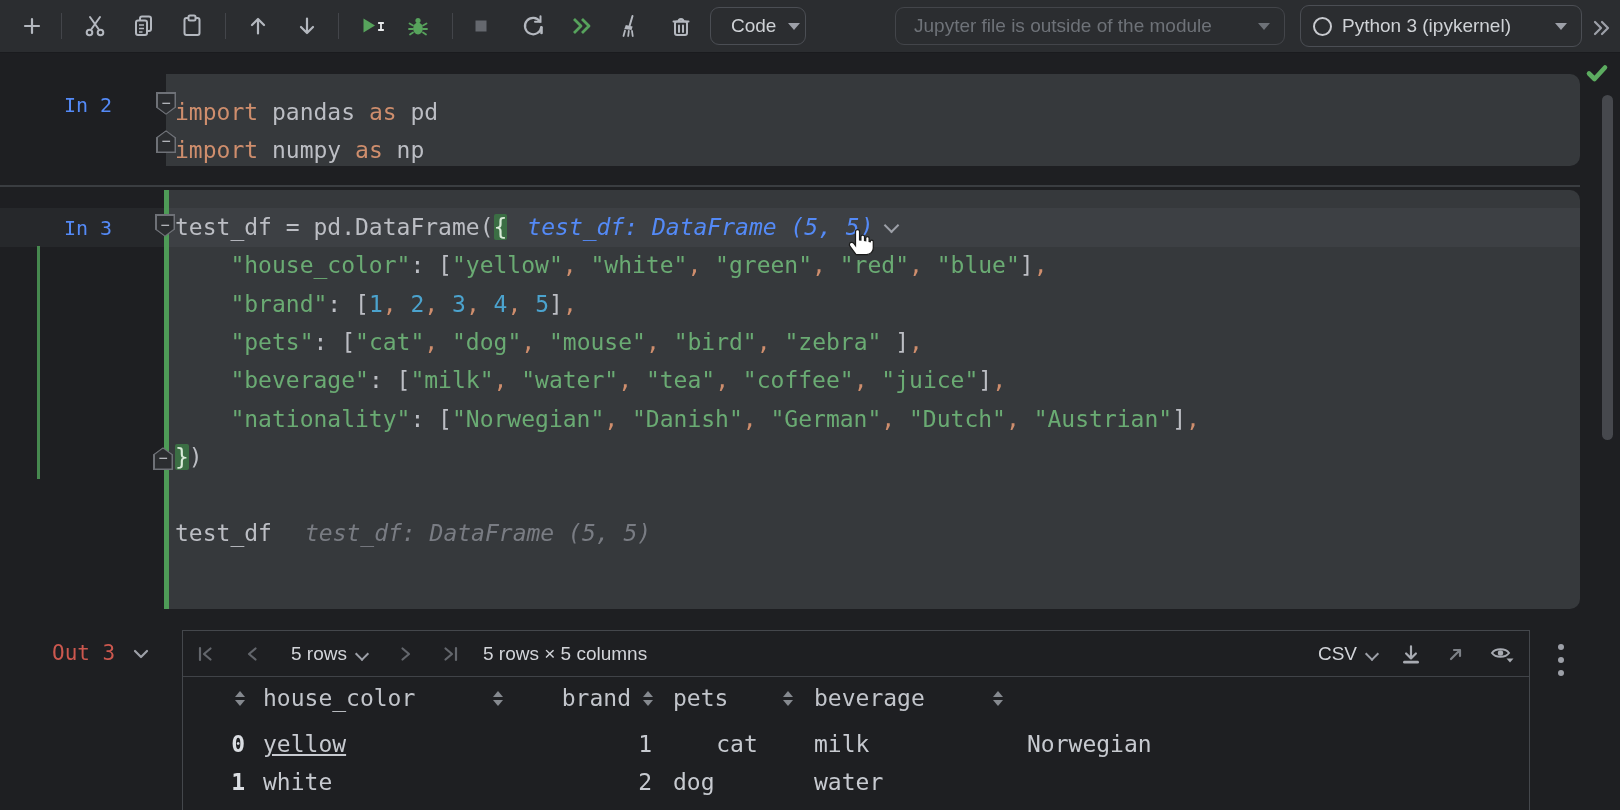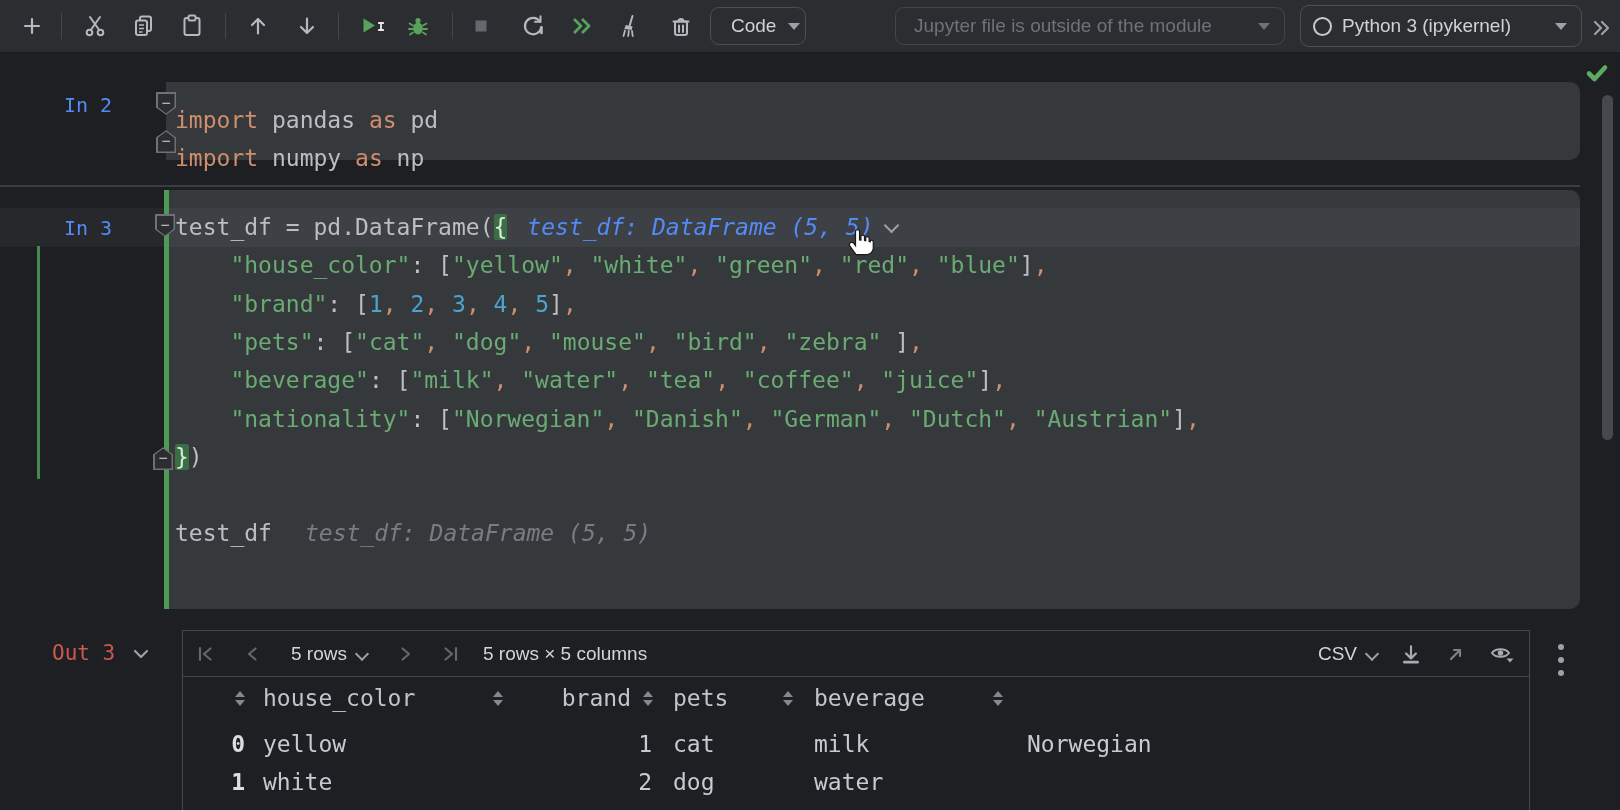--- a/index.html
+++ b/index.html
@@ -166,21 +166,21 @@
       <span class="caret" style="margin-left:auto;margin-right:14px"></span>
     </div>
 
     <div class="tb-item" style="left:1588px;top:14px;width:26px">
       <svg width="24" height="24" viewBox="0 0 24 24" fill="none" stroke="#9DA0A8" stroke-width="2.2" stroke-linecap="round" stroke-linejoin="round">
           <path d="M6 6l6 6-6 6M13 6l6 6-6 6"></path>
         </svg>
     </div>
   </div>
 
-  <div class="cell" style="left:166px;top:82px;width:1414px;height:78px;border-radius:0 10px 10px 0">
+  <div class="cell" style="left:166px;top:74px;width:1414px;height:92px;border-radius:0 10px 10px 0">
     <div id="in2-lines" style="position:absolute;left:9px;top:0;right:0;bottom:0">
         <div class="code-line" style="top: 19px;"><span class="tk-o">import</span><span class="tk-p"> pandas </span><span class="tk-o">as</span><span class="tk-p"> pd</span></div>
         <div class="code-line" style="top: 57.3px;"><span class="tk-o">import</span><span class="tk-p"> numpy </span><span class="tk-o">as</span><span class="tk-p"> np</span></div>
       </div>
   </div>
   <div class="gut-label" style="left:64px;top:93px;color:var(--in-label)">In 2</div>
   <div class="fold pent-dn" style="left:156px;top:92px">
     <div class="outer pent-dn"></div>
       <div class="inner pent-dn"></div>
       <div class="dash">−</div>
@@ -331,23 +331,23 @@
           <span class="sort" style="margin-right: 8px;">
             <i class="up"></i>
             <i class="dn"></i>
           </span>
         </div>
         <div></div>
       </div>
     <div id="tbl-rows">
         <div class="tbl-grid" style="top: 94px; height: 38px;">
           <div class="cellv bold" style="text-align: right; padding-right: 6px;">0</div>
-          <div class="cellv" style="padding-left: 12px;">yellow</div>
+          <div class="cellv" style="padding-left: 12px; text-decoration: underline;">yellow</div>
           <div class="cellv t-right">1</div>
-          <div class="cellv" style="padding-left: 12px;">cat</div>
+          <div class="cellv" style="padding-left: 12px; text-align: center;">cat</div>
           <div class="cellv" style="padding-left: 13px;">milk</div>
           <div class="cellv" style="padding-left: 16px;">Norwegian</div>
           <div></div>
         </div>
         <div class="tbl-grid" style="top: 132px; height: 38px;">
           <div class="cellv bold" style="text-align: right; padding-right: 6px;">1</div>
           <div class="cellv" style="padding-left: 12px;">white</div>
           <div class="cellv t-right">2</div>
           <div class="cellv" style="padding-left: 12px;">dog</div>
           <div class="cellv" style="padding-left: 13px;">water</div>

